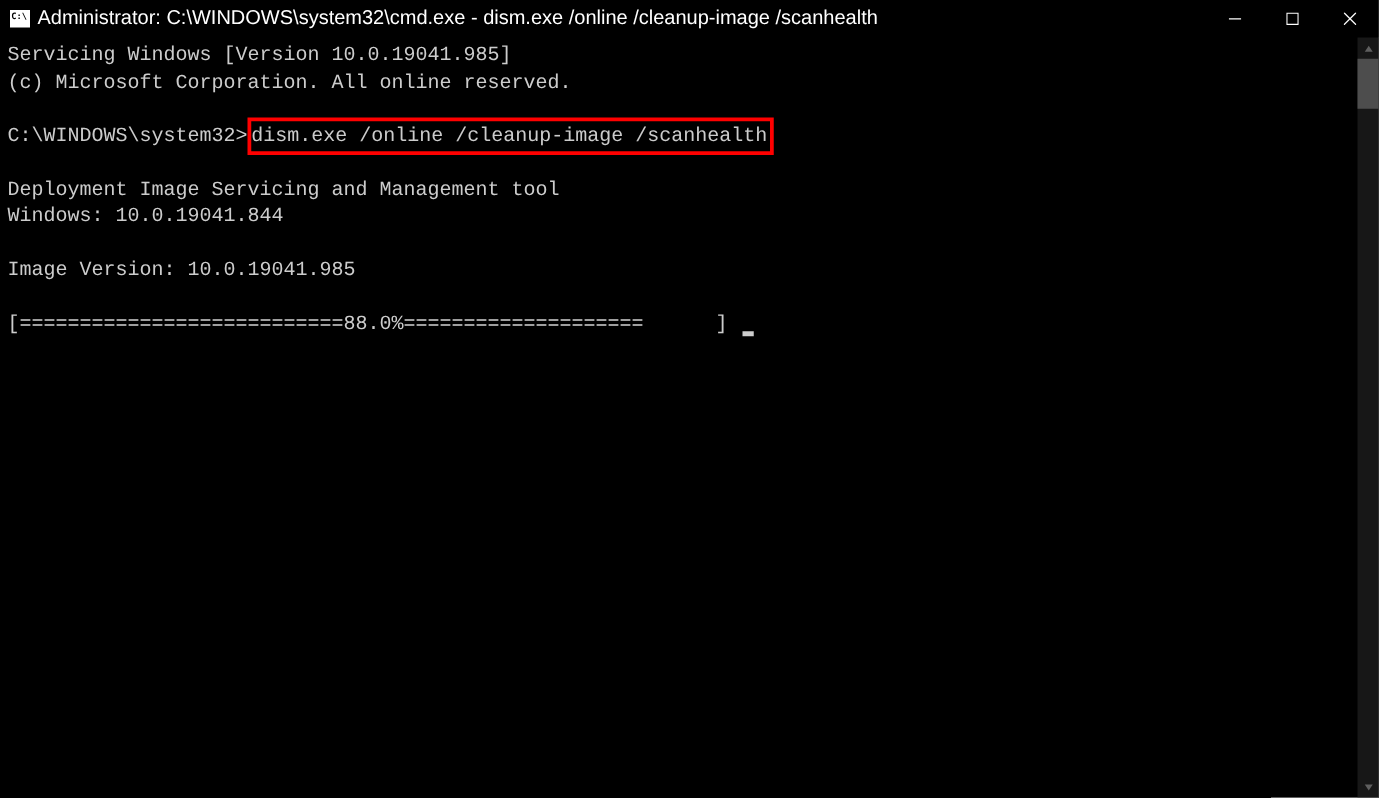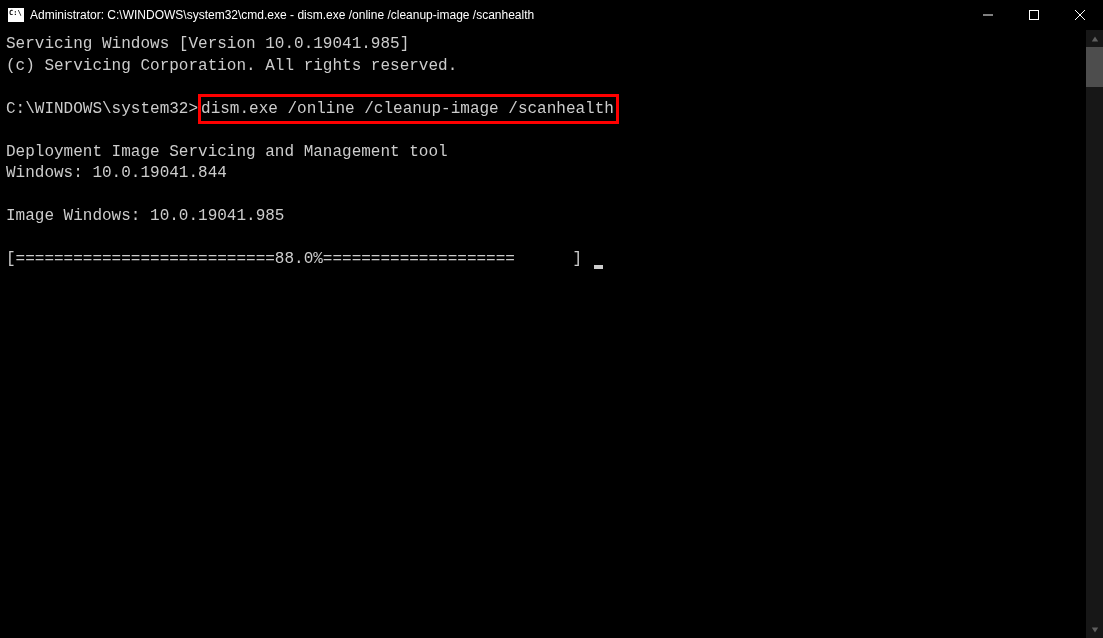--- a/index.html
+++ b/index.html
@@ -22,21 +22,21 @@
       flex-direction: column;
     }
     .titlebar {
       height: 30px;
       background: #000000;
       display: flex;
       align-items: center;
       justify-content: space-between;
       color: #ffffff;
       font-family: 'Segoe UI', Tahoma, sans-serif;
-      font-size: 12px;
+      font-size: 16px;
       text-align: right;
     }
     .titlebar-left {
       display: flex;
       align-items: center;
       gap: 6px;
       padding-left: 8px;
     }
     .cmd-icon {
       width: 16px;
@@ -166,28 +166,28 @@
         <svg viewBox="0 0 10 10">
             <line x1="0" y1="0" x2="10" y2="10"></line>
             <line x1="10" y1="0" x2="0" y2="10"></line>
           </svg>
       </div>
     </div>
   </div>
 
   <div class="content">
     <div class="terminal"><span>Servicing Windows [Version 10.0.19041.985]</span>
-<span>(c) Servicing Corporation. All rights reserved.</span>
+<span>(c) Microsoft Corporation. All online reserved.</span>
 <span></span>
 <span>C:\WINDOWS\system32&gt;</span><span class="highlight-box">dism.exe /online /cleanup-image /scanhealth</span>
 <span></span>
 <span>Deployment Image Servicing and Management tool</span>
 <span>Windows: 10.0.19041.844</span>
 <span></span>
-<span>Image Windows: 10.0.19041.985</span>
+<span>Image Version: 10.0.19041.985</span>
 <span></span>
 <span>[===========================88.0%====================      ] </span><span class="cursor-block"></span></div>
 
     <div class="scrollbar">
       <div class="scrollbar-arrow">
         <svg viewBox="0 0 10 10">
             <polygon points="5,2 9,8 1,8"></polygon>
           </svg>
       </div>
       <div class="scrollbar-track">

